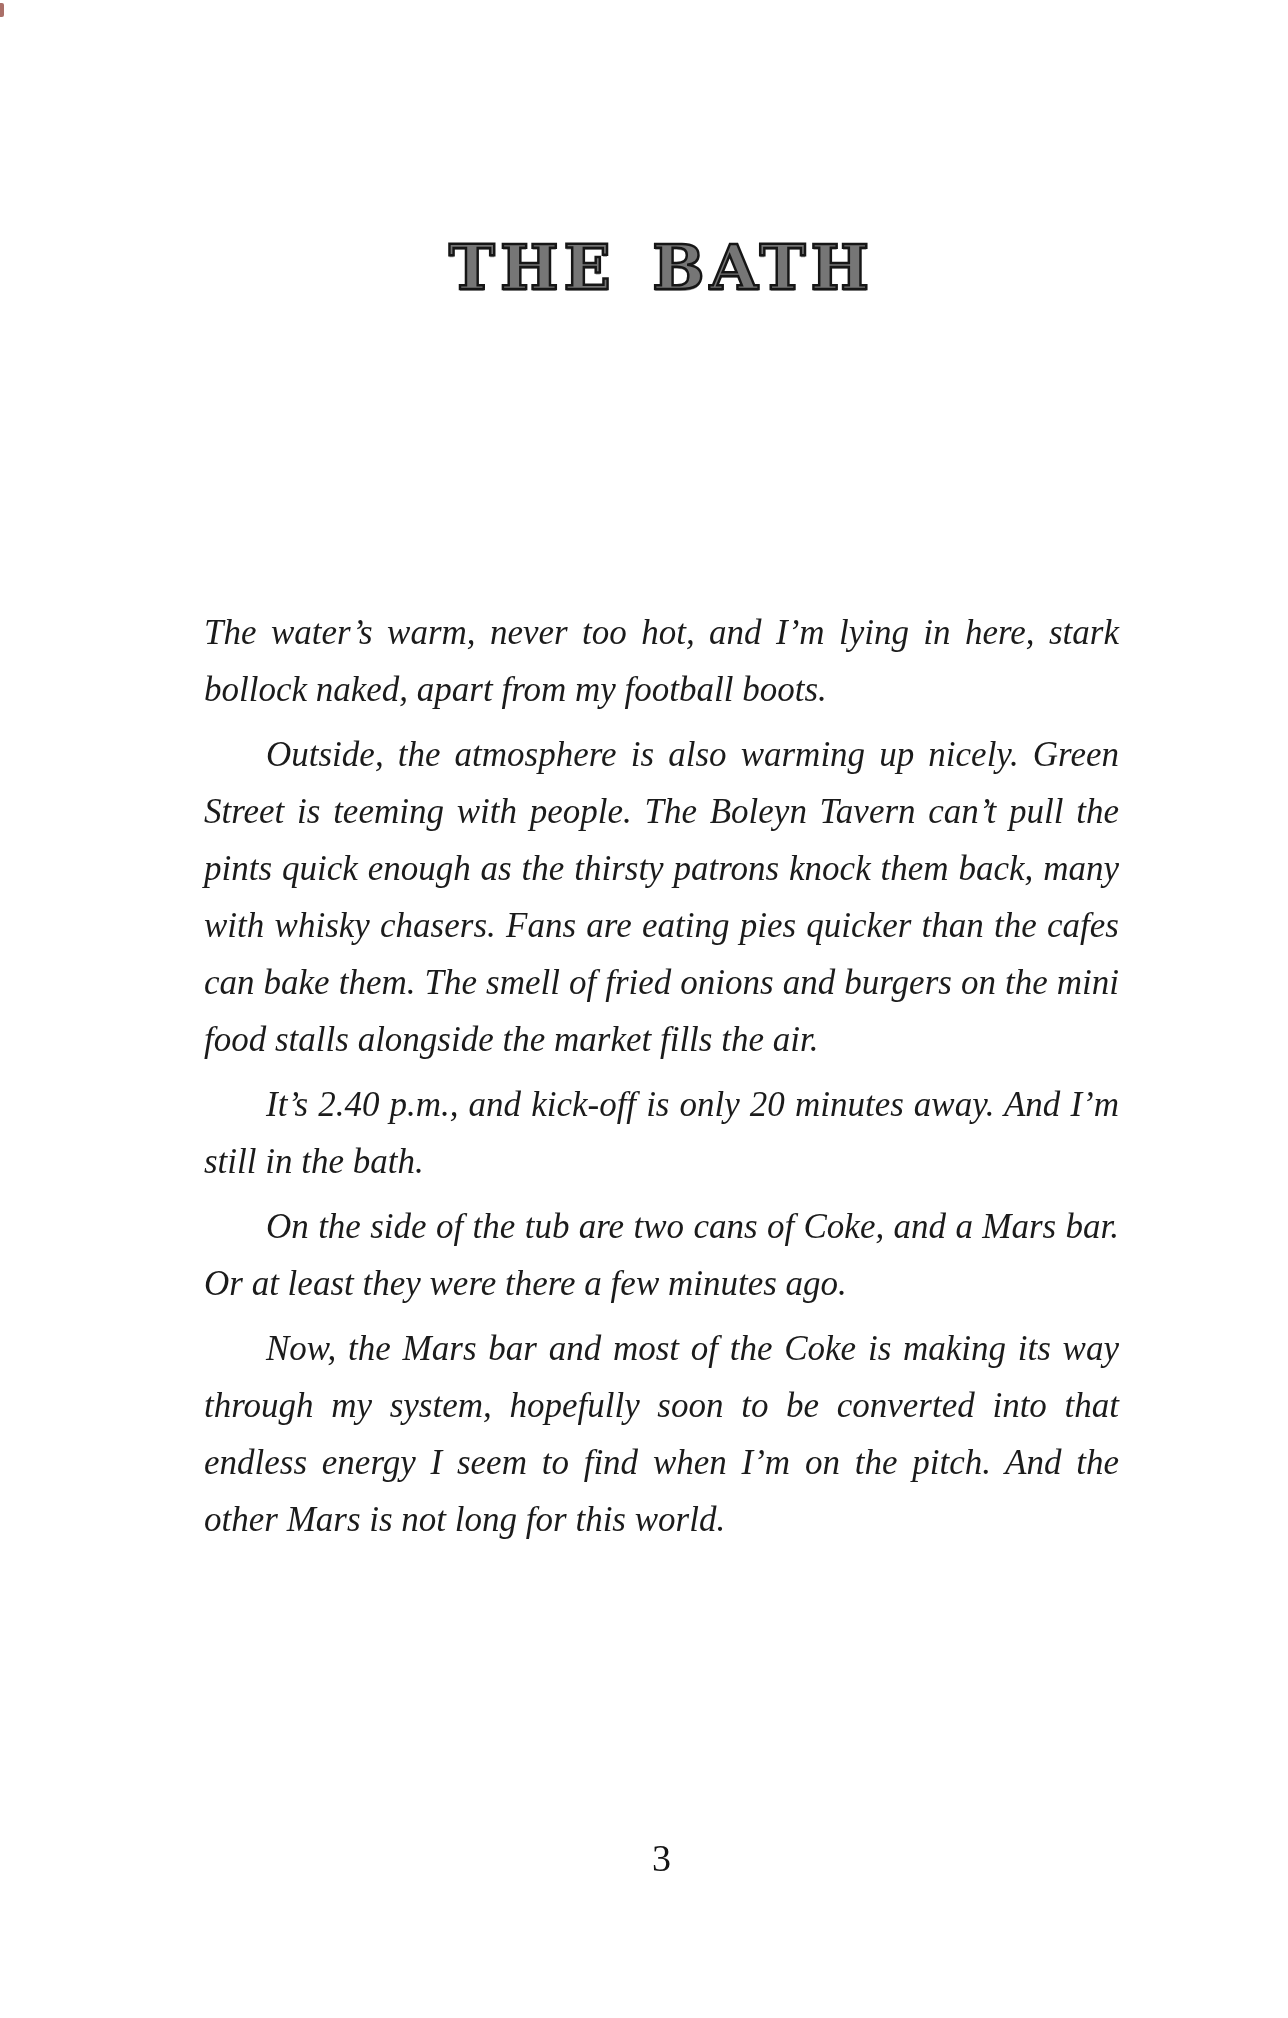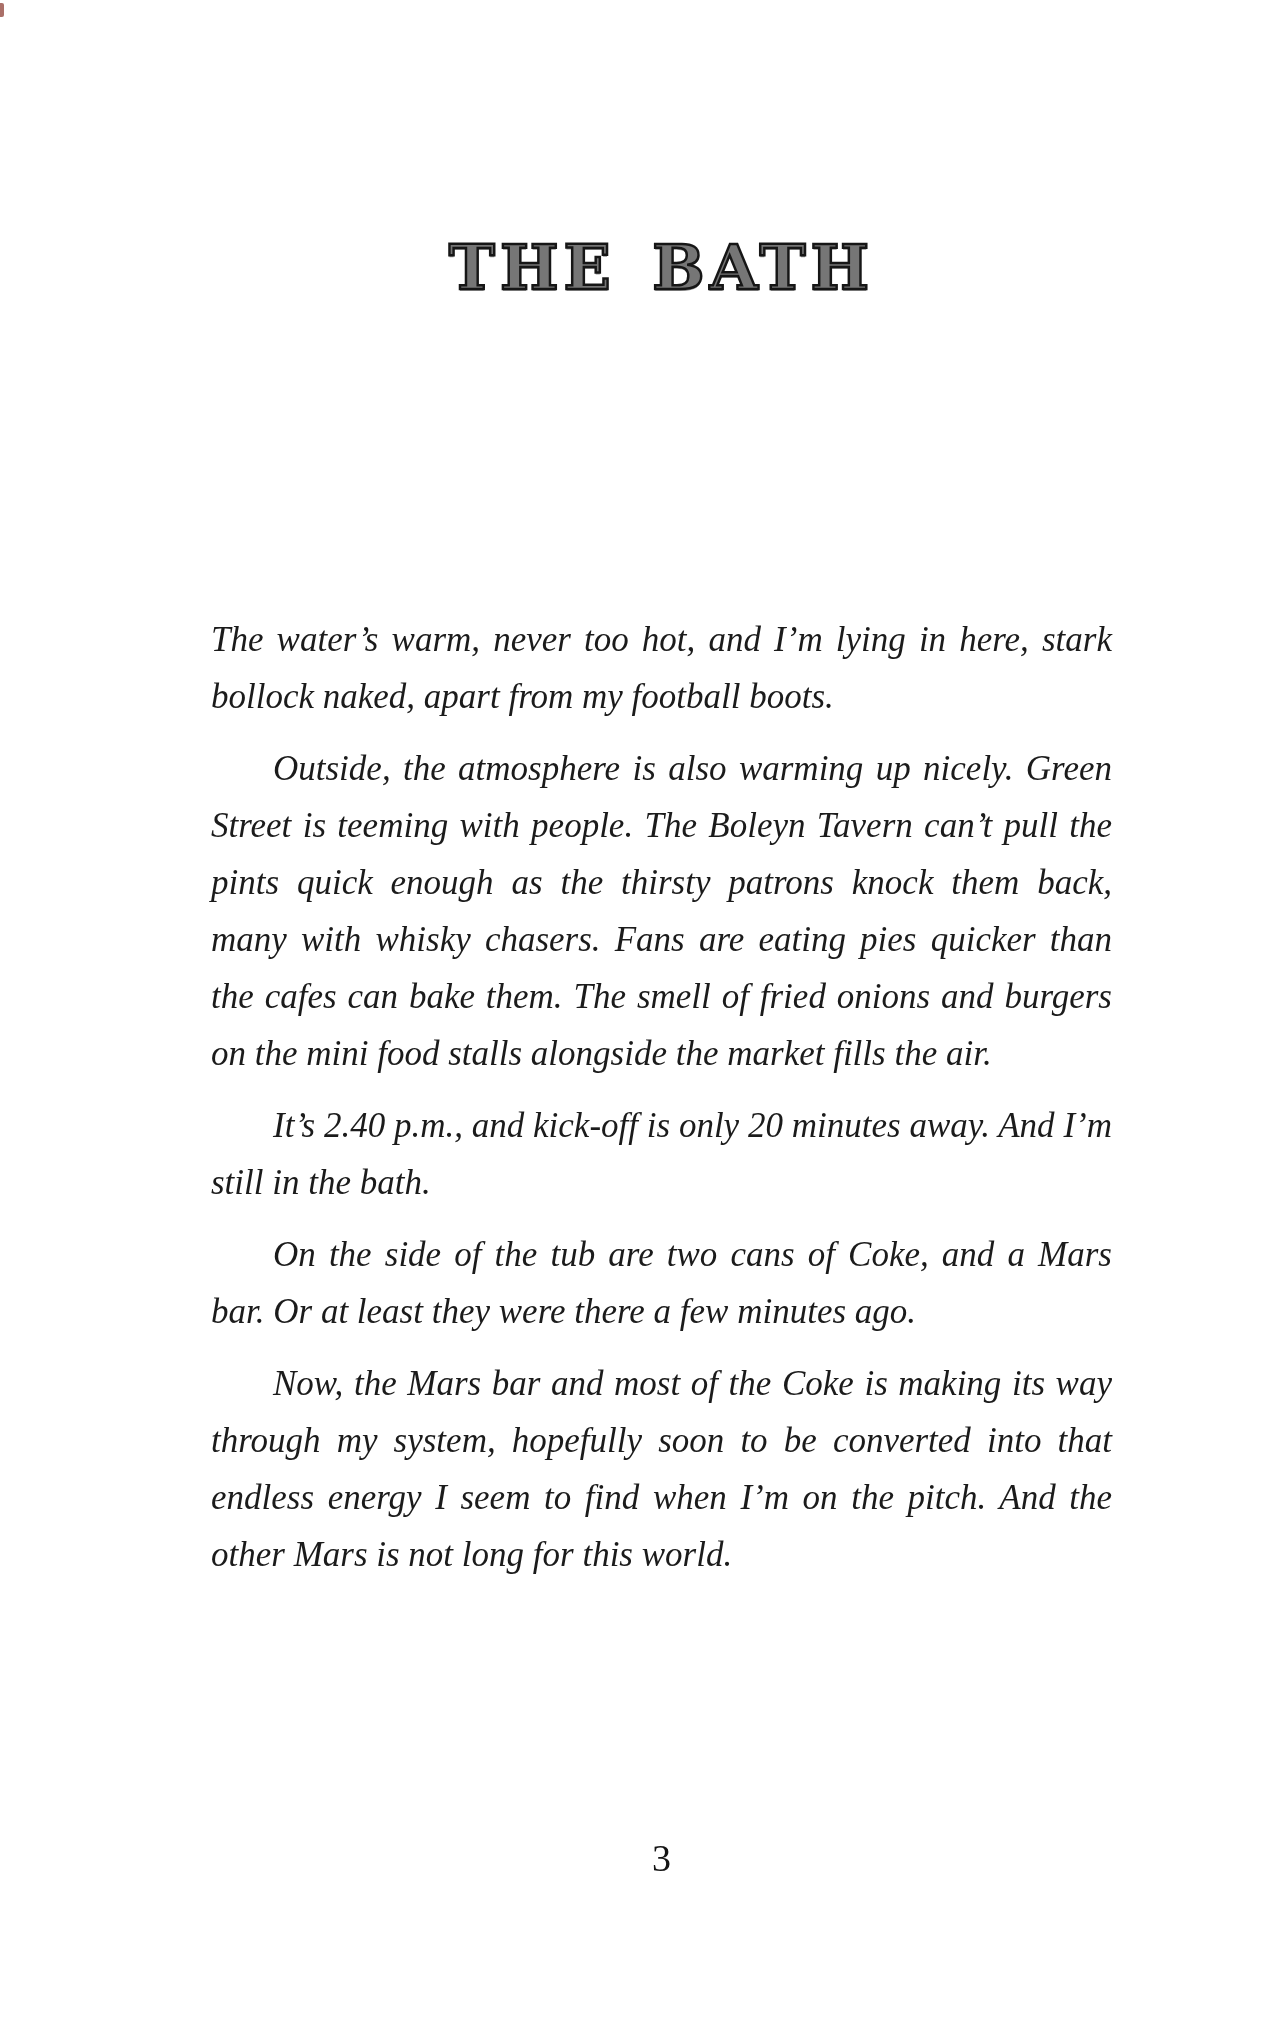--- a/index.html
+++ b/index.html
@@ -60,21 +60,21 @@
     left: 196px;
     top: 596px;
     width: 931px;
     font-family: "Liberation Serif", serif;
     font-style: italic;
     font-size: 35px;
     line-height: 57px;
     color: #1b1b1b;
   }
   .body-text p {
-    margin: 15px;
+    margin: 8px;
     text-align: justify;
     text-justify: inter-word;
   }
   .body-text p.indent {
     text-indent: 62px;
   }
   .page-number {
     position: absolute;
     left: 196px;
     top: 1836px;

